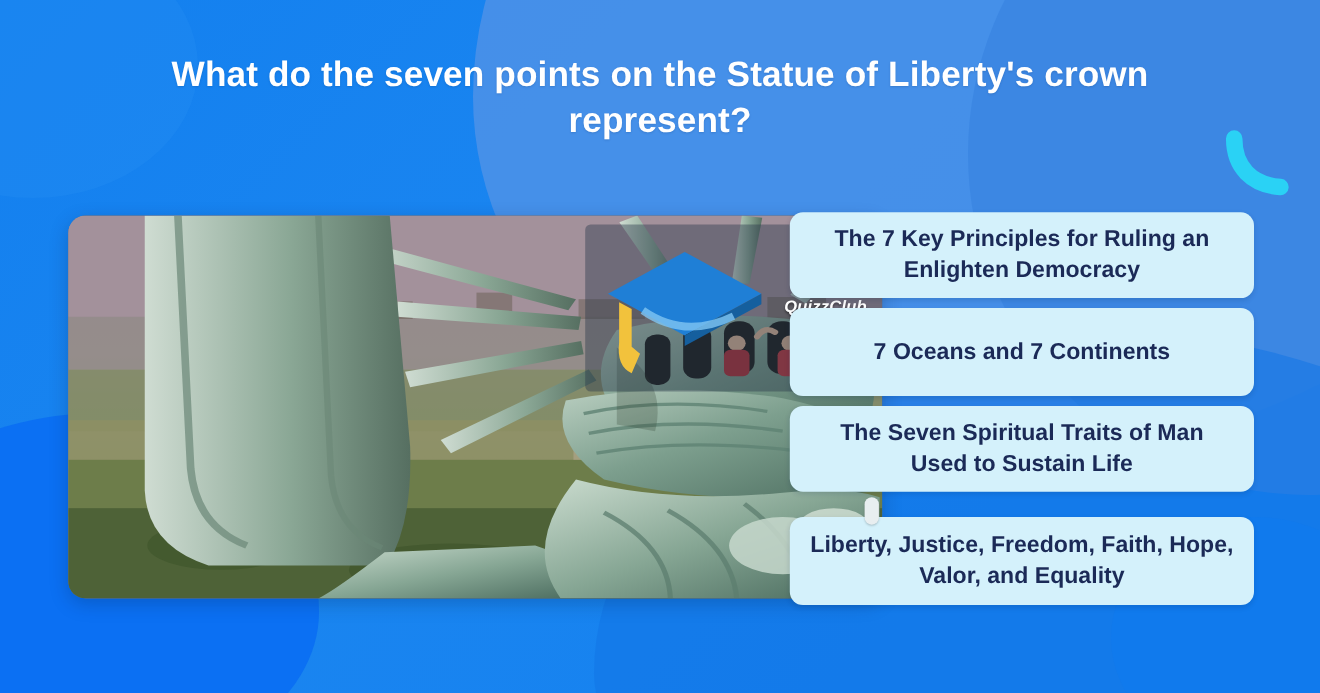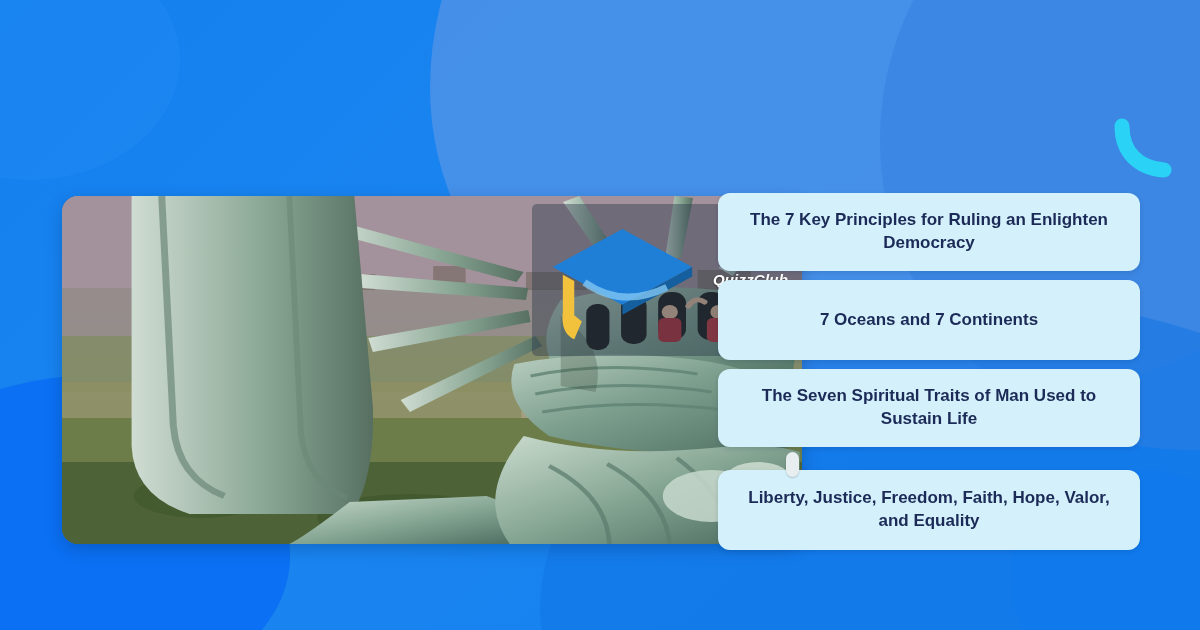--- a/index.html
+++ b/index.html
@@ -73,21 +73,21 @@
     color:#ffffff;font-size:15px;font-weight:bold;letter-spacing:.2px;
     text-shadow:0 1px 2px rgba(0,0,0,.45);
   }
   .cap-icon{width:26px;height:22px;display:block;}
   
   .answers{
     position:absolute;left:718px;top:193px;width:422px;
   }
   .opt{
     background:#d4f1fb;border-radius:12px;
-    color:#1b2a57;font-size:17px;font-weight:bold;
+    color:#1b2a57;font-size:21px;font-weight:bold;
     line-height:1.33;text-align:center;
     display:flex;align-items:center;justify-content:center;
     padding:10px 18px;box-sizing:border-box;
     box-shadow:0 2px 5px rgba(0,35,80,.14);
   }
   .opt-0{height:78px;}
   .opt-1{height:80px;margin-top:9px;}
   .opt-2{height:78px;margin-top:9px;}
   .opt-3{height:80px;margin-top:23px;}
   .tab-marker{
@@ -105,20 +105,21 @@
   <div class="blob blob-b"></div>
   <div class="blob blob-c"></div>
   <div class="blob blob-d"></div>
   <div class="blob blob-e"></div>
   <div class="blob blob-f"></div>
 
   <svg class="arc" viewBox="0 0 64 64">
     <path d="M10 8 C10 34 26 50 52 52" fill="none" stroke="#2ad2f5" stroke-width="15" stroke-linecap="round"></path>
   </svg>
 
+  <div class="title">What do the seven points on the Statue of Liberty's crown represent?</div>
 
   <div class="photo">
     <svg viewBox="0 0 638 348" preserveAspectRatio="none">
       <defs>
         <linearGradient id="skyG" x1="0" y1="0" x2="0" y2="1">
           <stop offset="0%" stop-color="#9f8fa3"></stop>
           <stop offset="35%" stop-color="#a8969c"></stop>
           <stop offset="60%" stop-color="#8f9a7e"></stop>
           <stop offset="100%" stop-color="#5e7045"></stop>
         </linearGradient>

